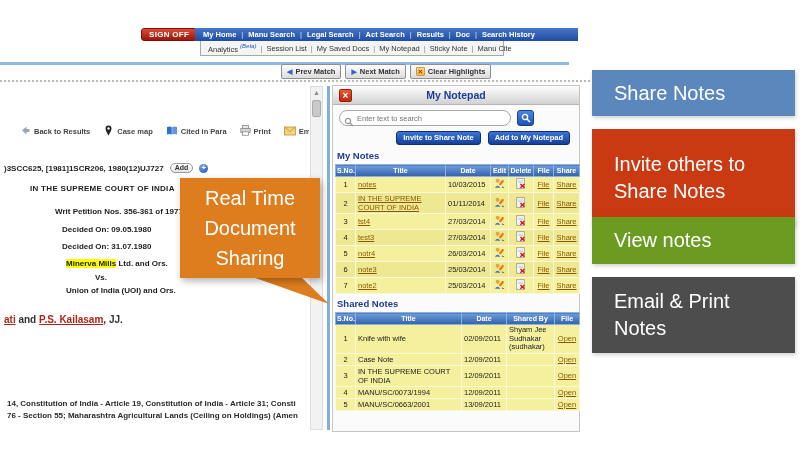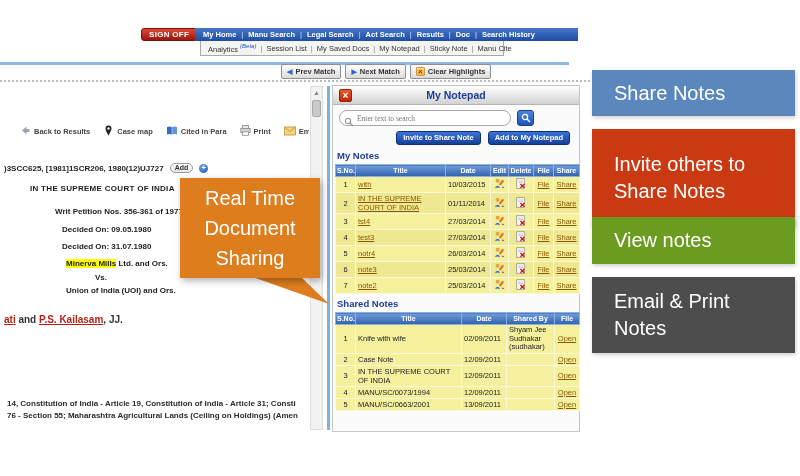--- a/index.html
+++ b/index.html
@@ -56,21 +56,21 @@
 
   
   .notepad { position:absolute; left:332px; top:85px; width:248px; height:347px;
     background:#fbfbfb; border:1px solid #c6c6c6; }
   .np-header { position:absolute; left:0; top:0; width:100%; height:19px;
     background:linear-gradient(#ffffff,#d2d2d2); border-bottom:1px solid #b5b5b5; }
   .np-title { position:absolute; width:100%; text-align:center; top:3px; font-size:10.5px; font-weight:bold; color:#1e3c96; }
   .np-close { position:absolute; left:6px; top:3px; width:13px; height:13px; background:linear-gradient(#e85a2c,#c0270a);
     border:1px solid #9a1e06; border-radius:2px; color:#fff; font-size:10px; font-weight:bold; line-height:11px; text-align:center; cursor:pointer; }
   .np-search-input { position:absolute; left:6px; top:24px; width:172px; height:16px; border:1px solid #a8a8a8;
-    border-radius:8px; font-size:7.5px; padding:0 4px 0 17px; color:#444; background:#fff; font-family:Liberation Serif, serif; }
+    border-radius:8px; font-size:7.5px; padding:0 4px 0 17px; color:#444; background:#fff; font-family:Liberation Sans, sans-serif; }
   .np-search-mag { position:absolute; left:11px; top:27px; pointer-events:none; }
   .np-search-btn { position:absolute; left:184px; top:24px; width:17px; height:16px; background:linear-gradient(#4d86e0,#1c55b8);
     border:1px solid #14428f; border-radius:3px; cursor:pointer; display:flex; align-items:center; justify-content:center; }
   .np-actions { position:absolute; right:9px; top:45px; display:flex; gap:7px; }
   .np-btn { height:14px; padding:0 6px; background:linear-gradient(#3a74d8,#163f96); border:1px solid #102f73;
     border-radius:3px; color:#fff; font-size:7.5px; font-weight:bold; line-height:12px; cursor:pointer; white-space:nowrap; }
   .np-section { position:absolute; left:4px; font-size:9.5px; font-weight:bold; color:#1e3c96; }
   .sec-mynotes { top:64px; }
   .sec-shared { top:212px; }
 
@@ -267,21 +267,21 @@
             <th>Date</th>
             <th>Edit</th>
             <th>Delete</th>
             <th>File</th>
             <th>Share</th>
           </tr>
         </thead>
       <tbody>
           <tr class="">
       <td class="ctr">1</td>
-      <td><span class="ylink">with</span></td>
+      <td><span class="ylink">notes</span></td>
       <td>10/03/2015</td>
       <td class="ctr"><svg width="11" height="11">
                 <circle cx="3.6" cy="2.8" r="2" fill="#e8a33b"></circle>
                 <path d="M0.8 9.8 q2.8 -4 5.6 0 z" fill="#3c78c8"></path>
                 <rect x="6.4" y="1.6" width="2.2" height="6" rx="0.6" transform="rotate(38 7.5 4.6)" fill="#e87820"></rect>
                 <path d="M8.6 8.2 l1.8 2 -2.5 -0.5 z" fill="#555"></path>
               </svg></td>
       <td class="ctr"><svg width="10" height="11">
                 <rect x="0.7" y="0.7" width="7.6" height="9.6" fill="#fff" stroke="#999" stroke-width="0.9"></rect>
                 <line x1="2" y1="3" x2="7" y2="3" stroke="#bbb" stroke-width="0.8"></line>

